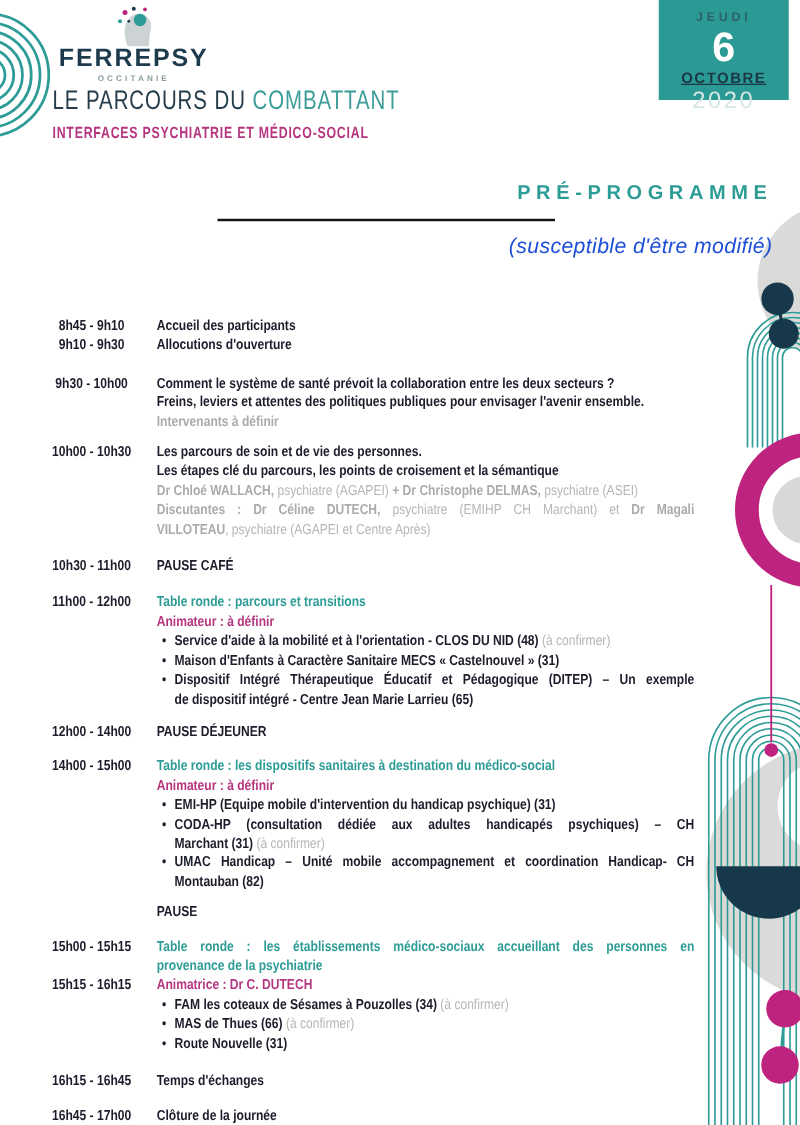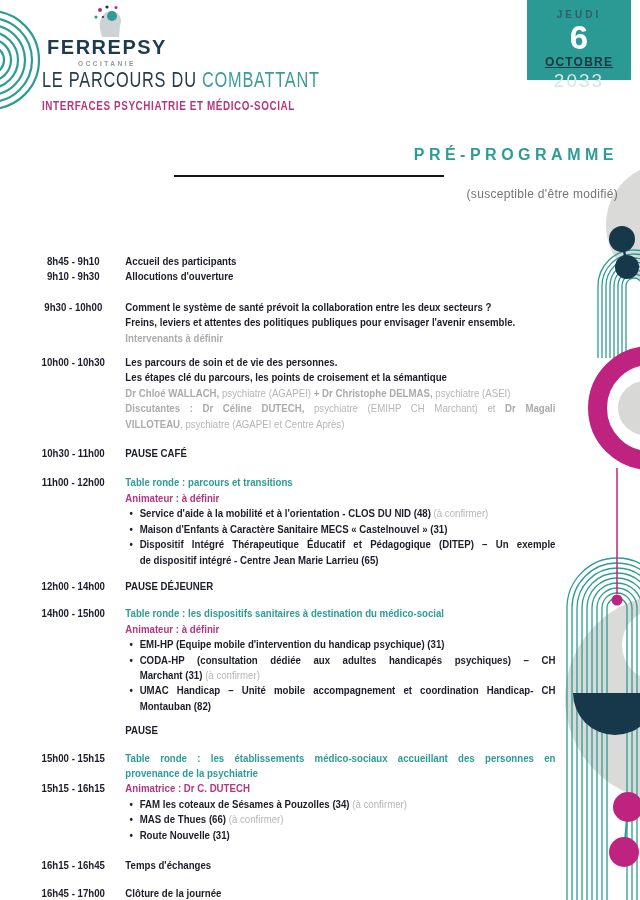--- a/index.html
+++ b/index.html
@@ -28,21 +28,21 @@
   }
   .badge-weekday{font-size:10px;font-weight:700;letter-spacing:3px;color:#2d6168;}
   .badge-day{font-size:33px;font-weight:800;color:#ffffff;line-height:30px;margin-top:3px;}
   .badge-month{font-size:12px;font-weight:800;letter-spacing:1.2px;color:#1a3742;margin-top:2px;text-decoration:underline;}
   .badge-year{font-size:19px;font-weight:400;letter-spacing:2px;color:#d5e6e4;margin-top:1px;}
 
   
   .program-head{position:absolute;left:0;top:146px;width:618px;text-align:right;}
   .program-heading{font-size:16px;font-weight:700;letter-spacing:4.5px;color:#2e9c96;}
   .program-rule{width:270px;height:2px;background:#141414;margin:11px auto 0 auto;}
-  .program-note{margin-top:10px;font-size:12px;color:#737373;letter-spacing:0.3px;}
+  .program-note{margin-top:10px;font-size:17px;font-style:italic;color:#1d4ed8;letter-spacing:0.3px;}
 
   
   .schedule{position:absolute;left:38px;top:226px;width:560px;margin-top:28px;}
   .sched-inner{width:616px;transform:scaleX(0.84);transform-origin:0 0;}
   .row{display:flex;align-items:flex-start;line-height:15.4px;font-size:11.5px;}
   .time{width:84px;margin-right:20px;flex:none;text-align:center;font-weight:700;color:#1c1d2b;}
   .content{flex:1;min-width:0;}
   .content.bullet{position:relative;padding-left:17px;}
   .content.bullet::before{content:"•";position:absolute;left:5px;color:#1c1d2b;font-weight:700;}
   .content.cont{padding-left:17px;}
@@ -127,21 +127,21 @@
 
   <div class="title-wrap">
     <h1 class="main-title"><span class="title-primary">LE PARCOURS DU </span><span class="title-accent">COMBATTANT</span></h1>
     <div class="subtitle">INTERFACES PSYCHIATRIE ET MÉDICO-SOCIAL</div>
   </div>
 
   <div class="date-badge">
     <div class="badge-weekday">JEUDI</div>
     <div class="badge-day">6</div>
     <div class="badge-month">OCTOBRE</div>
-    <div class="badge-year">2033</div>
+    <div class="badge-year">2020</div>
   </div>
 
   <div class="program-head">
     <div class="program-heading">PRÉ-PROGRAMME</div>
     <div class="program-rule"></div>
     <div class="program-note">(susceptible d'être modifié)</div>
   </div>
 
   <div class="schedule">
     <div class="sched-inner" id="sched-inner">

